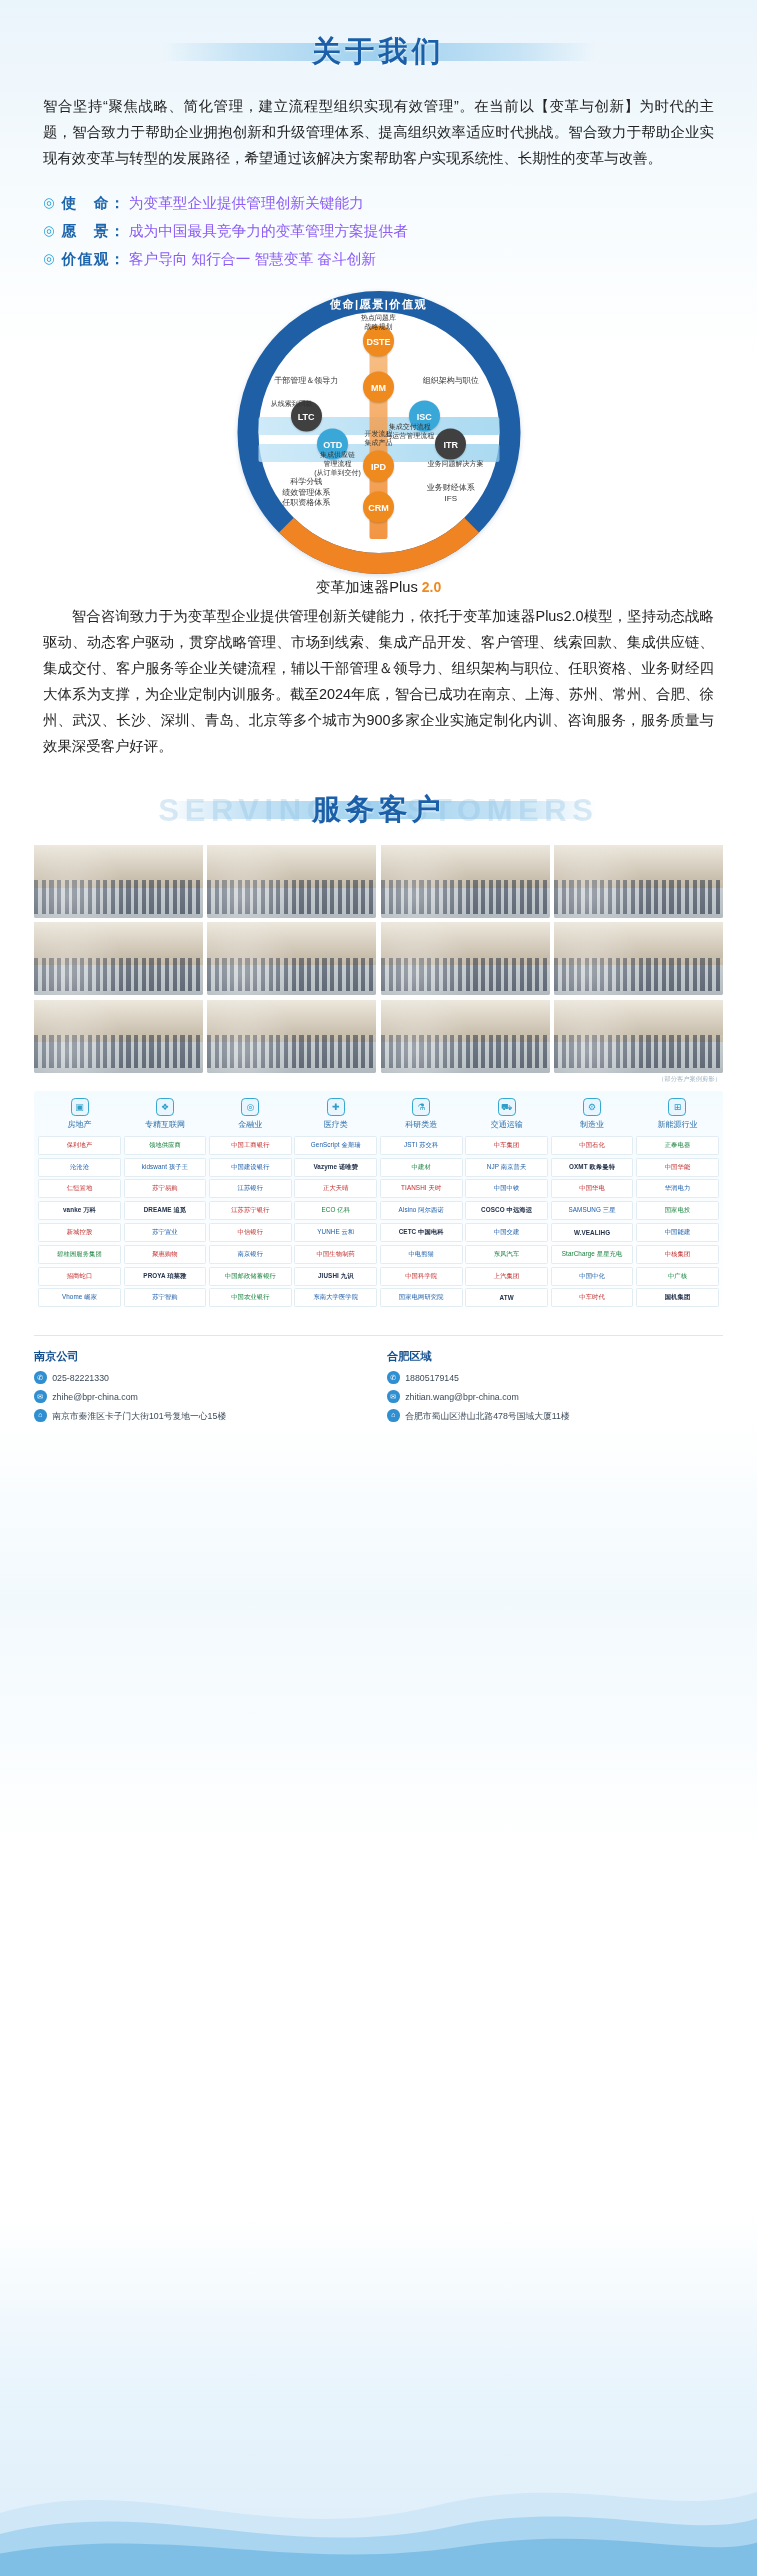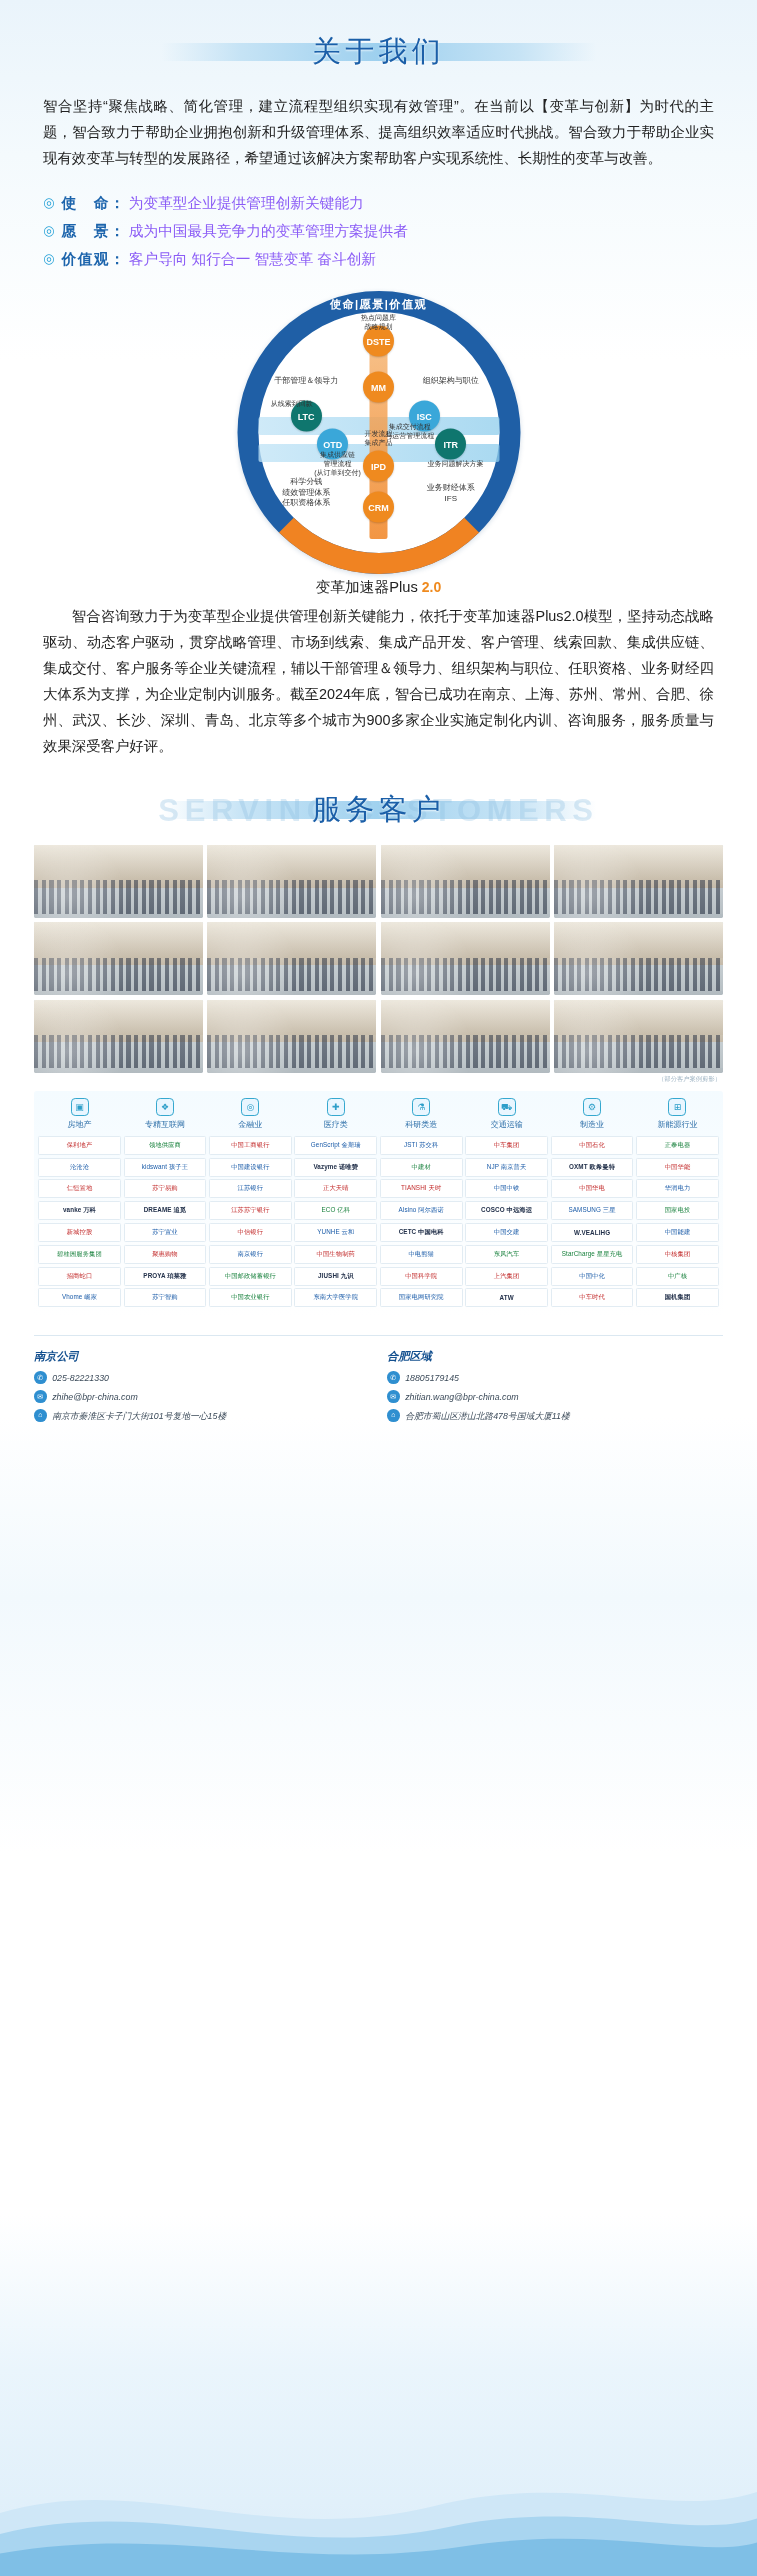--- a/index.html
+++ b/index.html
@@ -30,21 +30,21 @@
     width: 435px;
     height: 18px;
     background: linear-gradient(90deg, rgba(210,234,248,0) 0%, #bfe0f4 18%, #8fc9ec 50%, #bfe0f4 82%, rgba(210,234,248,0) 100%);
     border-radius: 2.1px;
     opacity: .85;
   }
   .sec-head .title {
     position: relative;
     display: inline-block;
     font-size: 29px;
-    font-weight: normal;
+    font-weight: bold;
     color: #1b5fa8;
     letter-spacing: 4.2px;
     padding: 0 18px;
     text-shadow: 0 1.4px 2.1px rgba(255,255,255,.9);
   }
   .sec-head .ghost {
     position: absolute;
     left: 50%;
     top: 52%;
     transform: translate(-50%,-50%);
@@ -152,21 +152,21 @@
     position: absolute;
     width: 31px; height: 31px;
     border-radius: 50%;
     color: #fff;
     font-size: 9px;
     font-weight: bold;
     display: flex; align-items: center; justify-content: center;
     box-shadow: 0 0.7px 2.1px rgba(0,0,0,.2);
     transform: translate(-50%,-50%);
   }
-  .n-blue { background: #0f766e; }
+  .n-blue { background: #404040; }
   .n-orange { background: #ef8a1f; }
   .n-cyan { background: #3aa7d9; }
   .tiny {
     position: absolute;
     font-size: 8px;
     color: #333;
     line-height: 10.5px;
     white-space: nowrap;
     transform: translate(-50%,-50%);
   }
@@ -289,21 +289,21 @@
   .qr-box { width: 119px; text-align: center; }
   .qr {
     width: 105px; height: 105px;
     margin: 0 auto;
     background:
       repeating-conic-gradient(#12305c 0% 25%, #ffffff 0% 50%) 0 0 / 7.7px 7.7px;
     border: 4.2px solid #fff;
     outline: 0.7px solid #d7e5ef;
   }
   .qr-cap { font-size: 8px; color: #33506b; line-height: 12px; margin-top: 4.2px; }
-  .office { flex: 1; padding-top: 2.8px; font-style: italic; }
+  .office { flex: 1; padding-top: 2.8px; }
   .office h4 {
     font-size: 11.2px; color: #14508f; font-weight: bold; margin-bottom: 7px;
   }
   .orow {
     display: flex; align-items: flex-start; gap: 5.6px;
     font-size: 8.8px; color: #3b4a59; line-height: 14px; margin-bottom: 4.9px;
   }
   .orow .oi {
     width: 12.6px; height: 12.6px; flex: 0 0 12.6px;
     border-radius: 50%;

